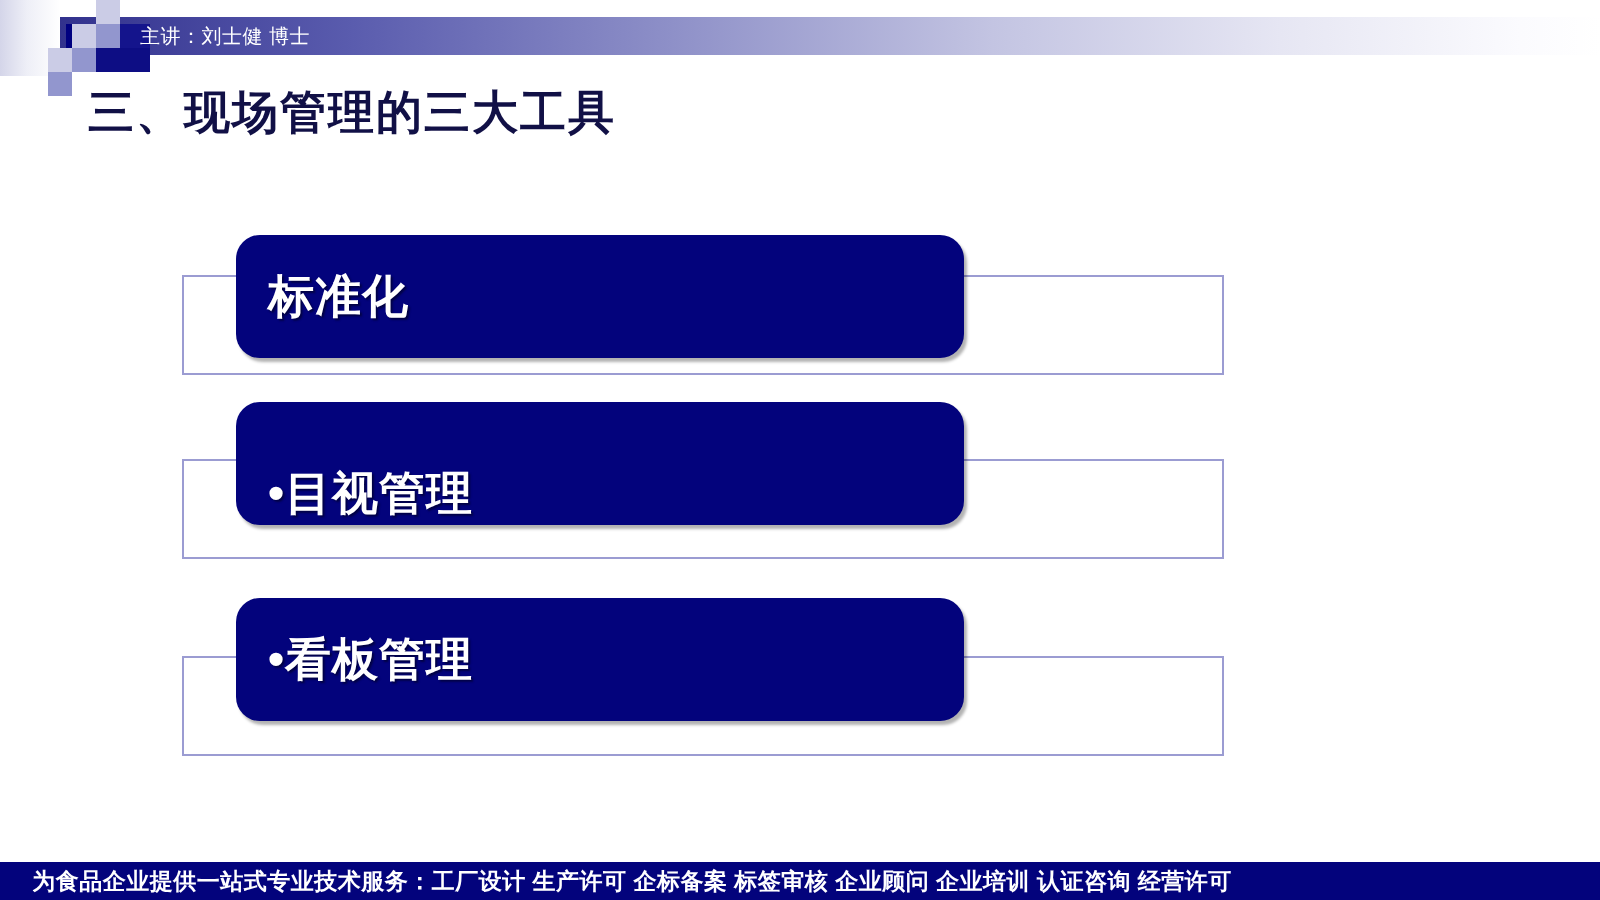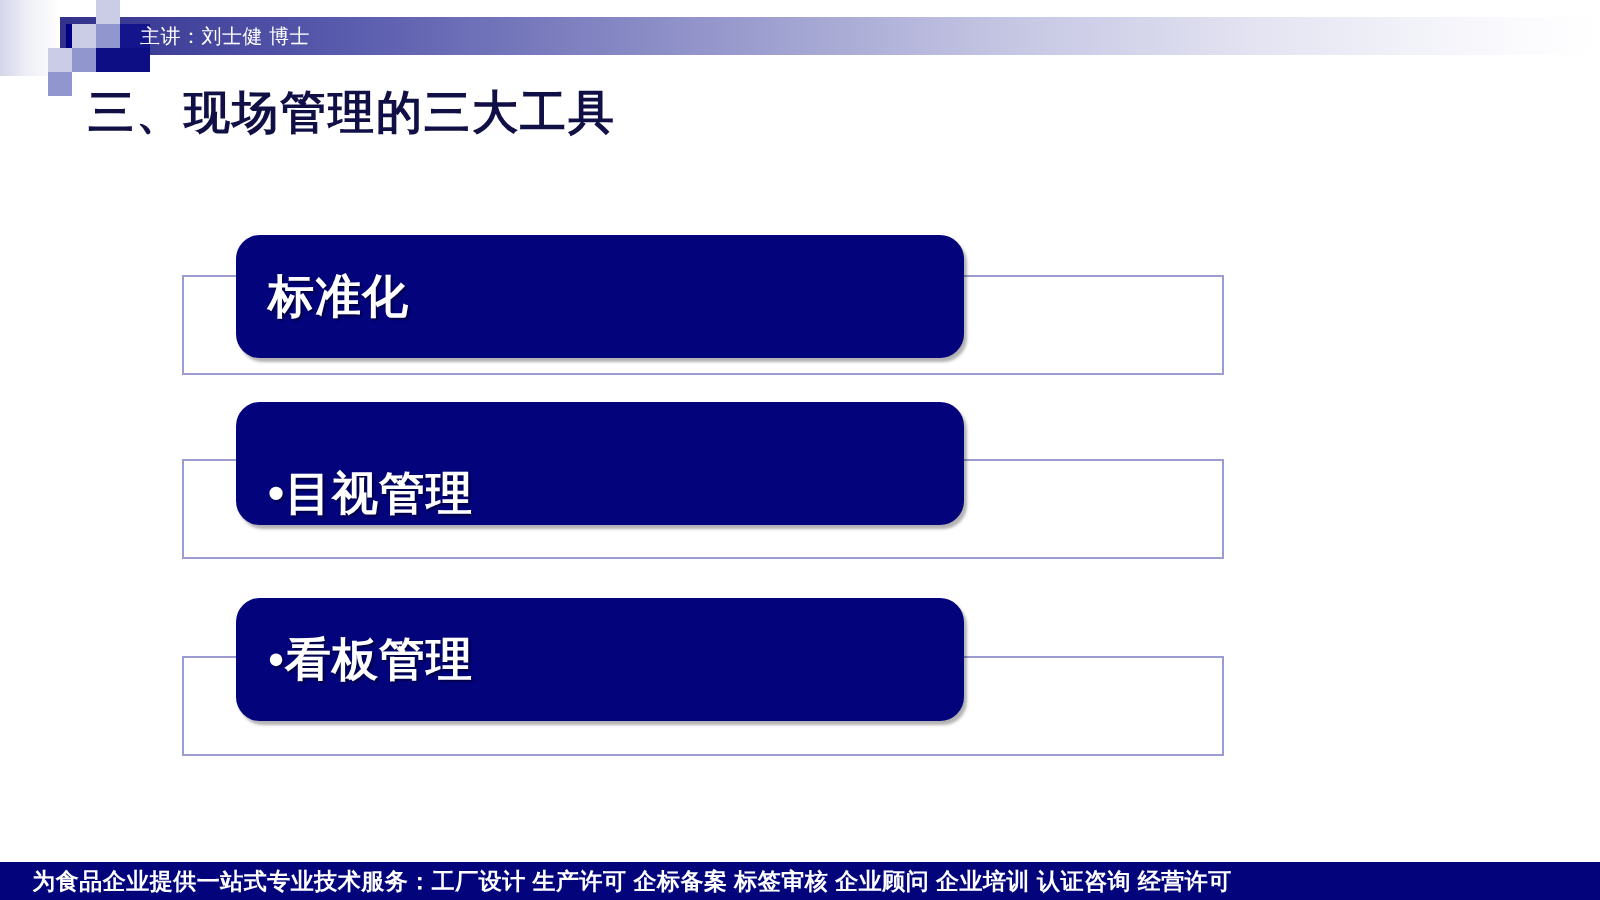--- a/index.html
+++ b/index.html
@@ -128,21 +128,21 @@
   #row-0 { top: 207px; }
   #row-0 .outline-rect { top: 68px; }
   #row-0 .navy-box    { top: 0px; margin-top: 28px; }
 
   #row-1 { top: 402px; }
   #row-1 .outline-rect { top: 57px; }
   #row-1 .navy-box    { top: 0px; align-items: flex-end; }
 
   #row-2 { top: 598px; }
   #row-2 .outline-rect { top: 58px; }
-  #row-2 .navy-box    { top: 0px; font-family: Liberation Serif, serif; }
+  #row-2 .navy-box    { top: 0px; }
 
   
   .logo-wrap {
     position: absolute;
     right: 18px;
     top: 2px;
     width: 132px;
     height: 108px;
     text-align: center;
   }

